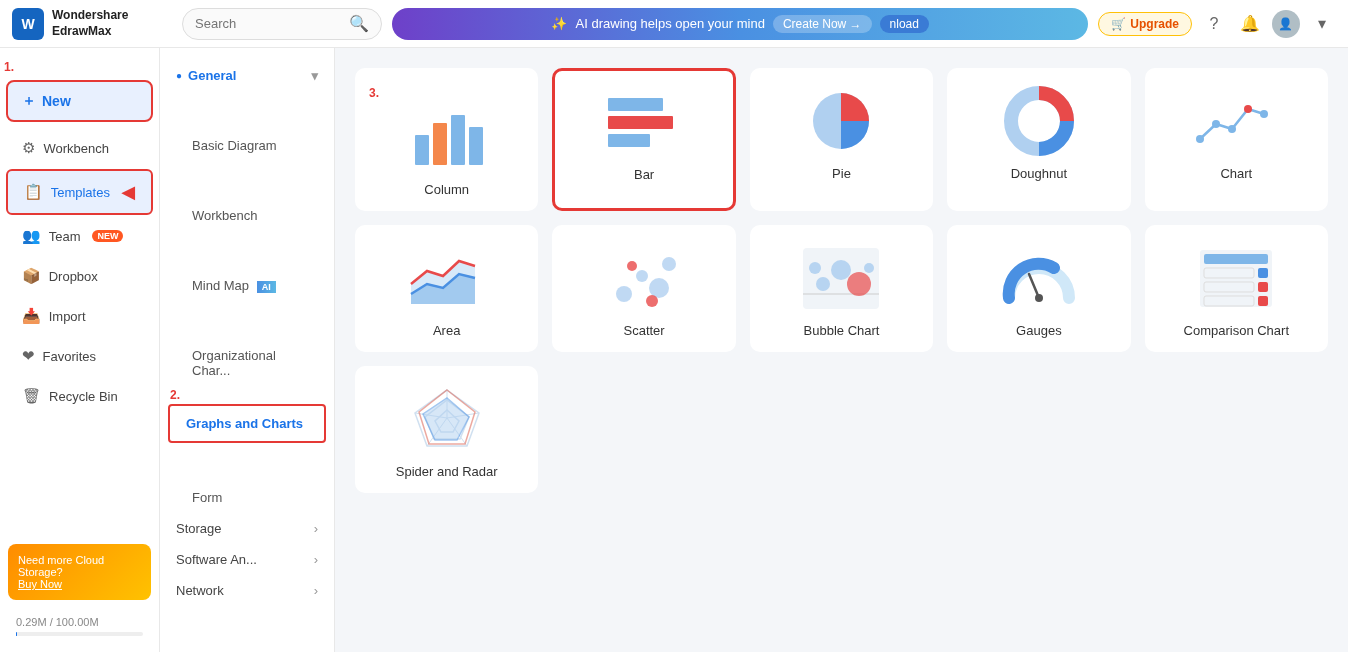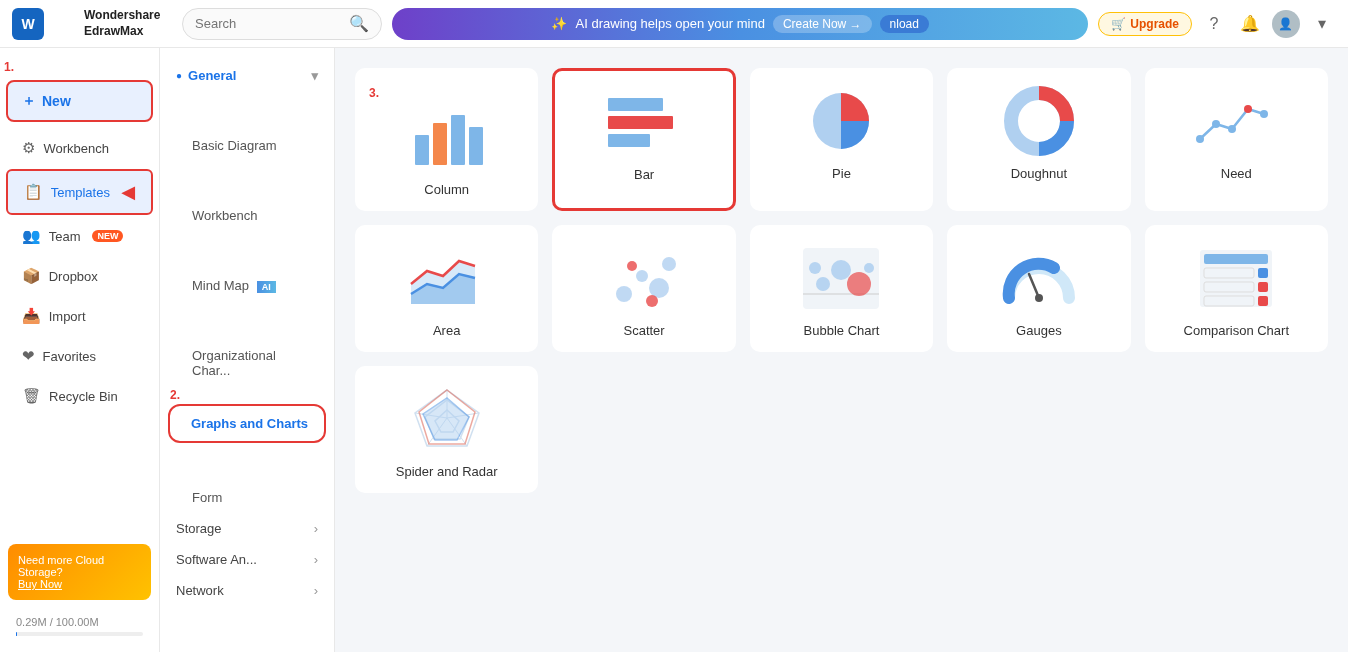--- a/index.html
+++ b/index.html
@@ -22,21 +22,21 @@
       gap: 8px;
       min-width: 160px;
     }
     .logo-icon {
       width: 32px; height: 32px;
       background: #1565c0;
       border-radius: 6px;
       display: flex; align-items: center; justify-content: center;
       color: white; font-size: 14px; font-weight: bold;
     }
-    .logo-text { font-size: 12px; font-weight: 600; color: #222; line-height: 1.3; margin-left: 32px; }
+    .logo-text { font-size: 12px; font-weight: 600; color: #222; line-height: 1.3; }
     .search-bar {
       flex: 0 0 200px;
       height: 32px;
       border: 1px solid #ddd;
       border-radius: 16px;
       display: flex;
       align-items: center;
       padding: 0 12px;
       gap: 0;
       background: #fafafa;
@@ -233,23 +233,22 @@
       cursor: pointer;
       margin-top: 39px;
     }
     .graphs-charts-item {
       padding: 10px 16px;
       font-size: 13px;
       font-weight: 700;
       color: #1a73e8;
       cursor: pointer;
       border: 2px solid #e53935;
-      border-radius: 12px;
+      border-radius: 4px;
       margin: 2px 8px;
-      text-align: right;
     }
     .ai-badge {
       background: linear-gradient(90deg, #4a90e2, #5cb8e4);
       color: white;
       font-size: 9px;
       font-weight: 700;
       padding: 1px 5px;
       border-radius: 0;
       margin-left: 4px;
     }
@@ -487,21 +486,21 @@
         <div class="chart-icon-area">
           <svg width="80" height="65" viewBox="0 0 80 65">
             <polyline points="4,50 20,35 36,40 52,20 68,25" fill="none" stroke="#7eb6e8" stroke-width="2.5"></polyline>
             <circle cx="4" cy="50" r="4" fill="#7eb6e8"></circle>
             <circle cx="20" cy="35" r="4" fill="#7eb6e8"></circle>
             <circle cx="36" cy="40" r="4" fill="#7eb6e8"></circle>
             <circle cx="52" cy="20" r="4" fill="#e84a4a"></circle>
             <circle cx="68" cy="25" r="4" fill="#7eb6e8"></circle>
           </svg>
         </div>
-        <div class="chart-title">Need</div>
+        <div class="chart-title">Chart</div>
       </div>
 
       <div class="chart-card">
         <div class="chart-icon-area">
           <svg width="80" height="65" viewBox="0 0 80 65">
             <polygon points="4,58 4,38 20,25 36,30 52,15 68,20 68,58" fill="#cde4f7" opacity="0.8"></polygon>
             <polyline points="4,38 20,25 36,30 52,15 68,20" fill="none" stroke="#e84a4a" stroke-width="2.5"></polyline>
             <polygon points="4,58 4,48 20,38 36,42 52,28 68,32 68,58" fill="#7eb6e8" opacity="0.6"></polygon>
             <polyline points="4,48 20,38 36,42 52,28 68,32" fill="none" stroke="#4a90e2" stroke-width="2.5"></polyline>
           </svg>

